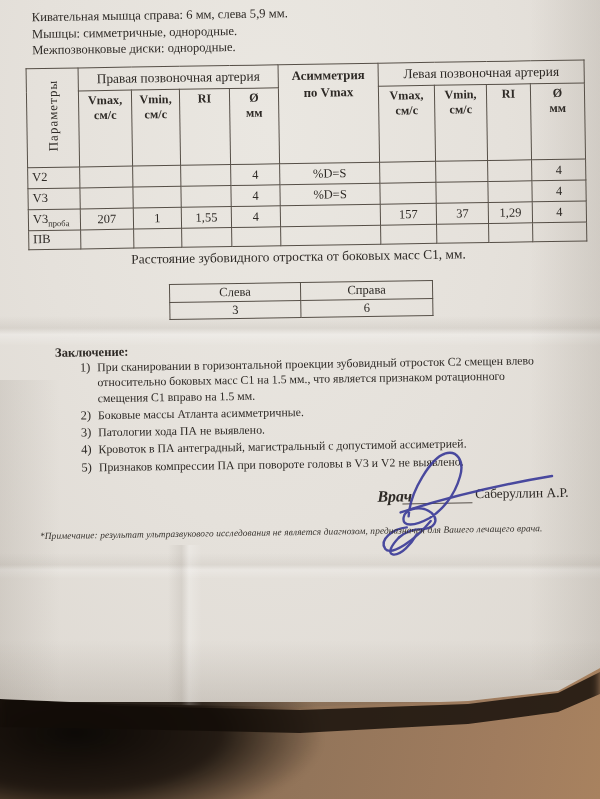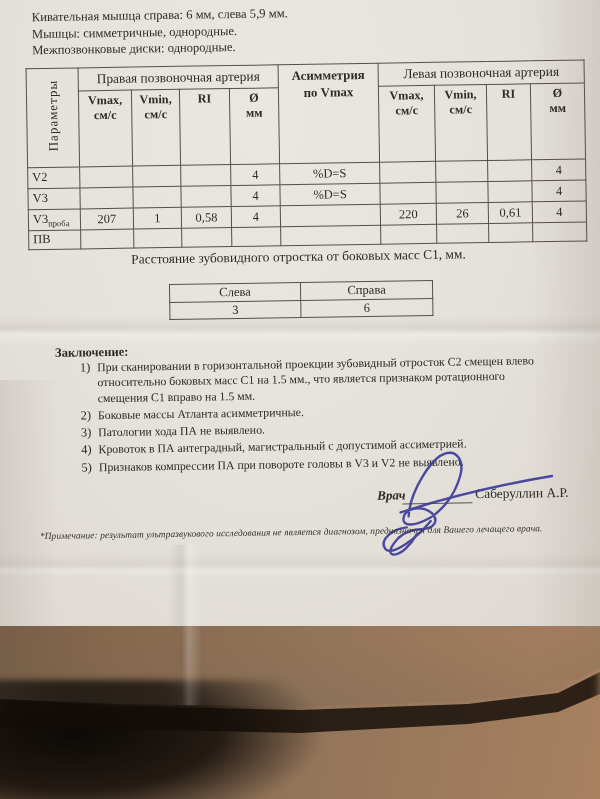--- a/index.html
+++ b/index.html
@@ -15,21 +15,21 @@
     filter:blur(3px);
   }
   
   .edge-shadow{
     position:absolute;left:0;top:0;width:600px;height:799px;
     background:rgba(18,12,7,.82);
     clip-path:polygon(0px 699px,118px 706px,300px 710px,468px 704px,558px 693px,600px 672px,600px 694px,558px 712px,468px 724px,300px 733px,118px 729px,0px 727px);
     filter:blur(4px);
   }
   .paper{
-    position:absolute;left:0;top:0;width:600px;height:626px;
+    position:absolute;left:0;top:0;width:600px;height:702px;
     background:radial-gradient(ellipse at 45% 18%, #eae7e1 0%, #e5e1db 50%, #ddd8d1 100%);
     clip-path:polygon(0px 0px,600px 0px,600px 668px,558px 691px,468px 701px,300px 707px,118px 704px,0px 699px);
   }
   .crease{position:absolute;pointer-events:none;}
   .crease-h1{left:0;top:316px;width:600px;height:30px;
     background:linear-gradient(180deg,rgba(110,100,88,0) 0%,rgba(110,100,88,.10) 40%,rgba(255,255,255,.28) 62%,rgba(110,100,88,0) 100%);}
   .crease-h2{left:0;top:553px;width:600px;height:26px;
     background:linear-gradient(180deg,rgba(110,100,88,0),rgba(110,100,88,.08) 45%,rgba(255,255,255,.22) 65%,rgba(110,100,88,0));}
   .crease-v1{left:168px;top:545px;width:34px;height:165px;
     background:linear-gradient(90deg,rgba(100,90,78,0),rgba(100,90,78,.10) 40%,rgba(255,255,255,.22) 62%,rgba(100,90,78,0));}
@@ -60,21 +60,21 @@
   .dist-title{left:0;top:249px;width:600px;text-align:center;font-size:13.4px;}
   .dtab{left:170px;top:282px;width:263px;}
   .dtab td{border:1px solid #564f47;padding:0;text-align:center;font-size:12.6px;}
 
   .concl-title{left:55px;top:342px;font-size:12.6px;font-weight:bold;}
   .concl-list{left:72px;top:357px;width:474px;}
   .c-item{display:flex;gap:7px;margin-bottom:2px;font-size:11.8px;line-height:15.3px;}
   .c-num{flex:0 0 18px;text-align:right;font-size:12.4px;}
   .c-text{flex:1;}
 
-  .sig-label{left:375px;top:489px;font-size:13px;font-weight:bold;font-style:italic;}
+  .sig-label{left:375px;top:489px;font-size:16px;font-weight:bold;font-style:italic;}
   .sig-line{left:400px;top:505px;width:70px;height:1px;background:#56504a;}
   .sig-name{left:473px;top:489px;font-size:13.4px;}
   .sig-svg{left:340px;top:430px;pointer-events:none;}
 
   .footnote{left:37px;top:527px;font-size:9.4px;font-style:italic;white-space:nowrap;letter-spacing:0.1px;color:#35312c;}
 </style>
 </head>
 <body>
 
 <div class="photo">
@@ -175,26 +175,26 @@
           <td>%D=S</td>
           <td></td>
           <td></td>
           <td></td>
           <td>4</td>
         </tr>
         <tr style="height:21px">
           <td class="rlabel"><span>V3</span><sub>проба</sub></td>
           <td>207</td>
           <td>1</td>
-          <td>0,58</td>
-          <td>4</td>
-          <td></td>
-          <td>220</td>
-          <td>26</td>
-          <td>0,61</td>
+          <td>1,55</td>
+          <td>4</td>
+          <td></td>
+          <td>157</td>
+          <td>37</td>
+          <td>1,29</td>
           <td>4</td>
         </tr>
         <tr style="height:19px">
           <td class="rlabel"><span>ПВ</span><sub></sub></td>
           <td></td>
           <td></td>
           <td></td>
           <td></td>
           <td></td>
           <td></td>

